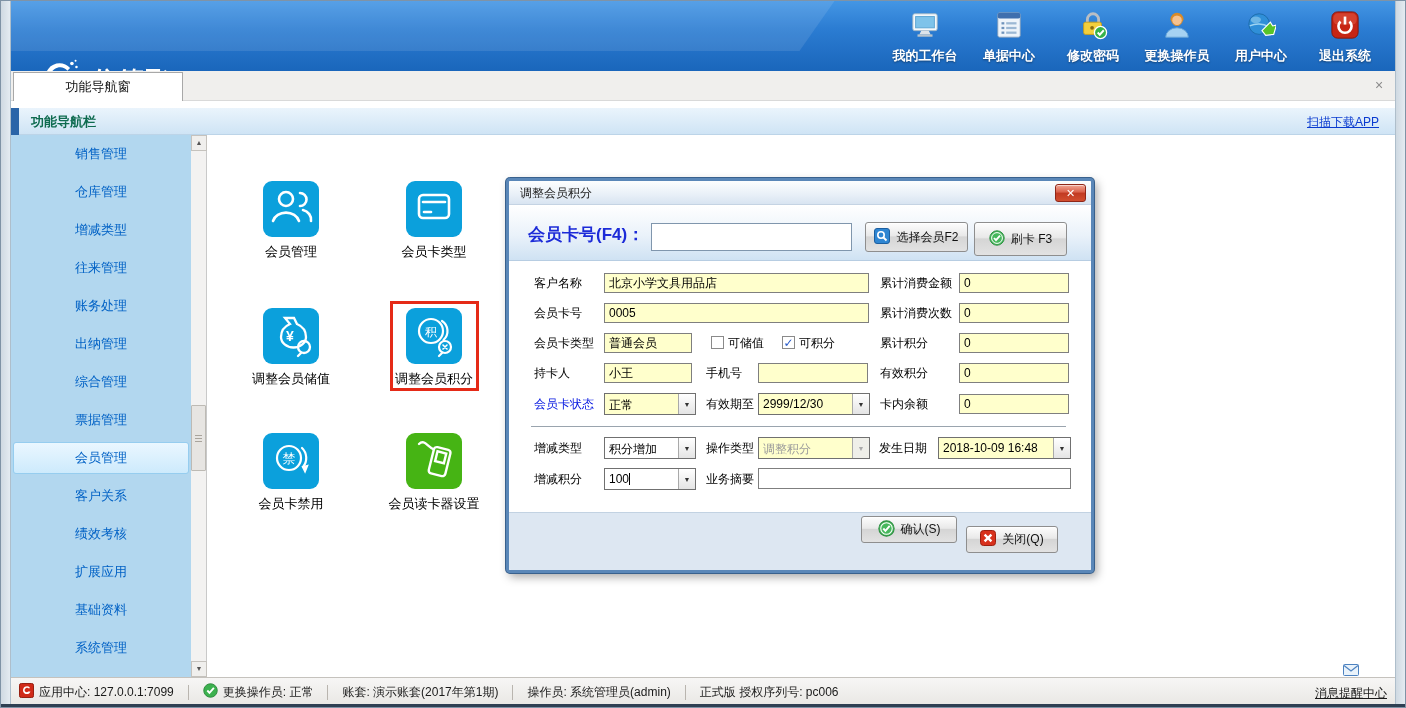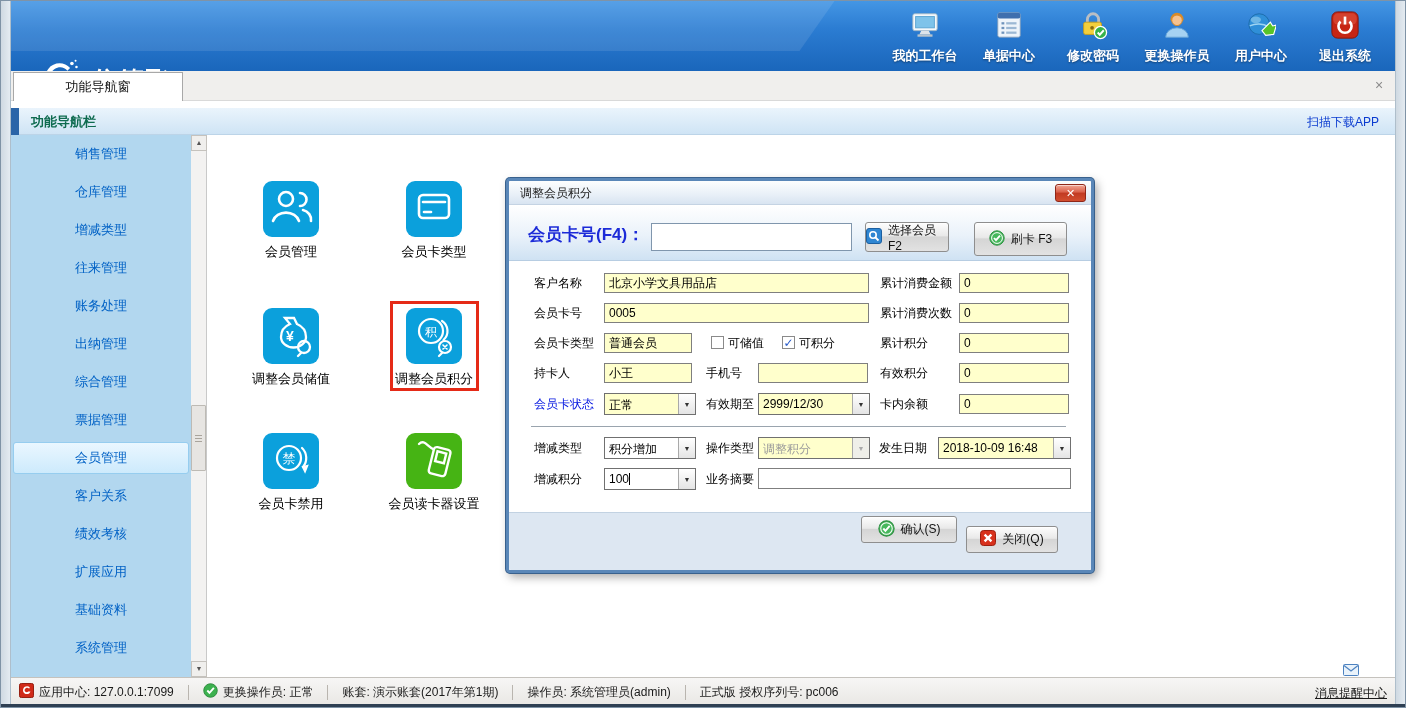--- a/index.html
+++ b/index.html
@@ -29,21 +29,21 @@
     border:1px solid #a8a8a8;border-bottom:none;display:flex;align-items:center;justify-content:center;
     font-size:13px;color:#111;}
   .tab-close{position:absolute;right:8px;top:7px;width:16px;height:16px;color:#8b8b8b;font-size:14px;
     line-height:15px;text-align:center;cursor:pointer;}
 
   
   .nav-header{position:absolute;left:10px;right:10px;top:106px;height:28px;
     background:linear-gradient(180deg,#eaf4fc,#cfe4f5);border-top:1px solid #fff;border-bottom:1px solid #bcd4e8;}
   .nav-accent{position:absolute;left:0;top:0;width:8px;height:28px;background:#2b65a8;}
   .nav-title{position:absolute;left:20px;top:0;line-height:28px;font-size:13px;font-weight:bold;color:#0e6b4f;}
-  .nav-link{position:absolute;right:16px;top:0;line-height:28px;font-size:12px;color:#0a3bd0;cursor:pointer;}
+  .nav-link{position:absolute;right:16px;top:0;line-height:28px;font-size:12px;color:#0a3bd0;text-decoration:underline;cursor:pointer;}
 
   
   .sidebar{position:absolute;left:10px;top:134px;width:180px;height:542px;background:#b2d7ef;}
   .sb-item{height:38px;display:flex;align-items:center;justify-content:center;
     font-size:13px;color:#0061c5;cursor:pointer;}
   .sb-item.selected{background:linear-gradient(180deg,#eaf7ff,#cdeafc);border:1px solid #96cdef;border-radius:3px;
     margin:3px 2px;height:32px;}
   .sb-scroll{position:absolute;left:190px;top:134px;width:16px;height:542px;background:#f3f2f1;border-right:1px solid #c9c9c9;}
   .sb-btn{position:absolute;left:0;width:16px;height:16px;background:#f0efed;border:1px solid #c5c2bd;
     font-size:7px;color:#555;text-align:center;line-height:14px;cursor:pointer;}
@@ -74,21 +74,21 @@
     box-shadow:inset 0 1px 0 rgba(255,255,255,.55);}
   .dlg-head{position:absolute;left:0;top:24px;right:0;height:56px;
     background:linear-gradient(180deg,#ffffff,#eaf2fa 55%,#cfe2f3);border-bottom:1px solid #b7cde2;}
   .f4-label{position:absolute;left:19px;top:42px;font-size:17px;font-weight:bold;color:#1c2bd8;}
   .f4-input{position:absolute;left:142px;top:42px;width:201px;height:28px;border:1px solid #8096ad;background:#fff;
     font-size:13px;padding:0 4px;font-family:inherit;}
   .btn{display:flex;align-items:center;justify-content:center;gap:6px;
     background:linear-gradient(180deg,#fdfdfd,#e9e9e9 45%,#d5d5d5 50%,#e2e2e2);
     border:1px solid #8e8e8e;border-radius:3px;font-size:12px;color:#111;cursor:pointer;
     box-shadow:inset 0 1px 0 #fff;}
-  .btn-select{position:absolute;left:356px;top:41px;width:84px;height:30px;}
+  .btn-select{position:absolute;left:356px;top:41px;width:103px;height:30px;}
   .btn-swipe{position:absolute;left:465px;top:41px;width:93px;height:34px;}
   .lbl{position:absolute;font-size:12px;color:#000;line-height:20px;white-space:nowrap;}
   .lbl.blue{color:#0013e0;}
   .inp{position:absolute;height:20px;border:1px solid #7f7f7f;background:#ffffcc;font-size:12px;
     padding:0 4px;font-family:inherit;}
   .inp.white{background:#fff;}
   .dd{position:absolute;height:22px;border:1px solid #707070;background:#fff;display:flex;cursor:pointer;}
   .dd.yellow{background:#ffffcc;}
   .dd .dd-val{flex:1;padding:3px 4px 0 4px;font-size:12px;white-space:nowrap;overflow:hidden;}
   .dd .dd-btn{width:17px;border-left:1px solid #a9a9a9;background:linear-gradient(180deg,#fff,#e4e4e4);

